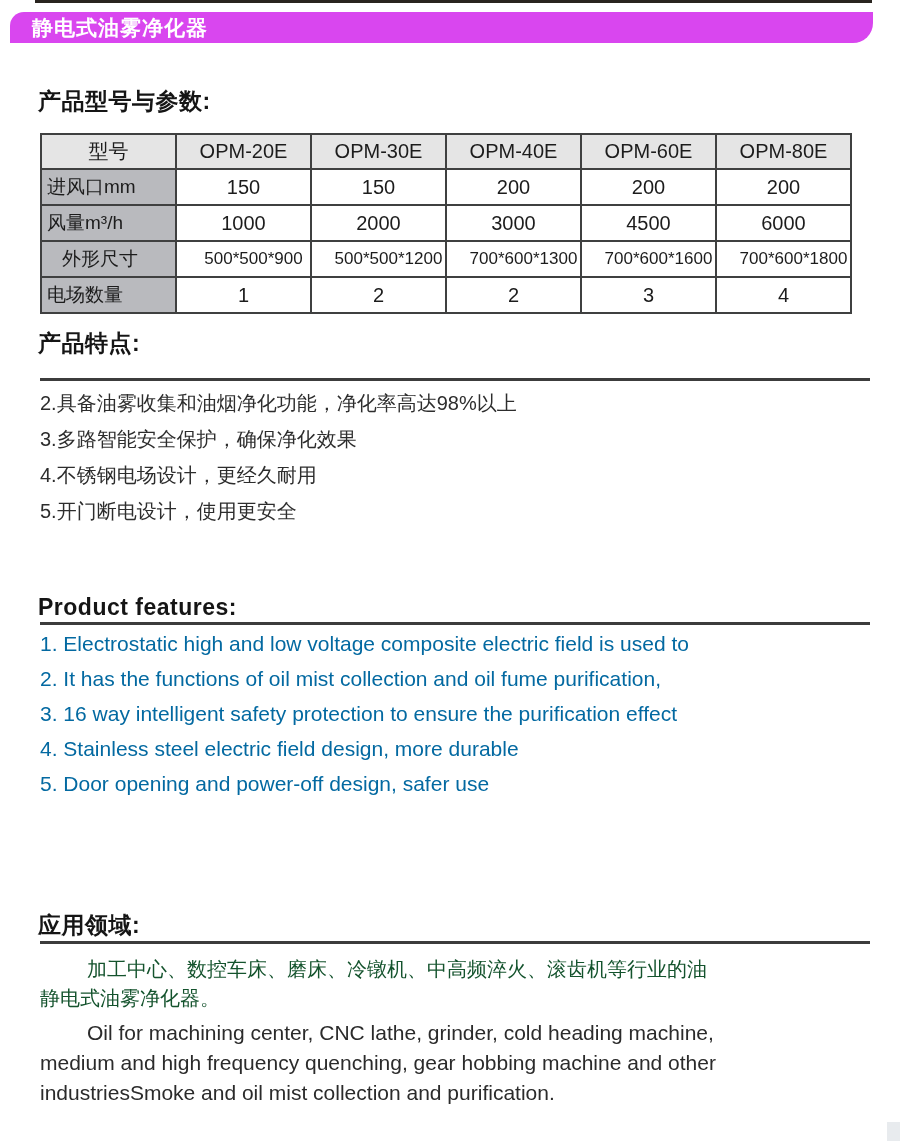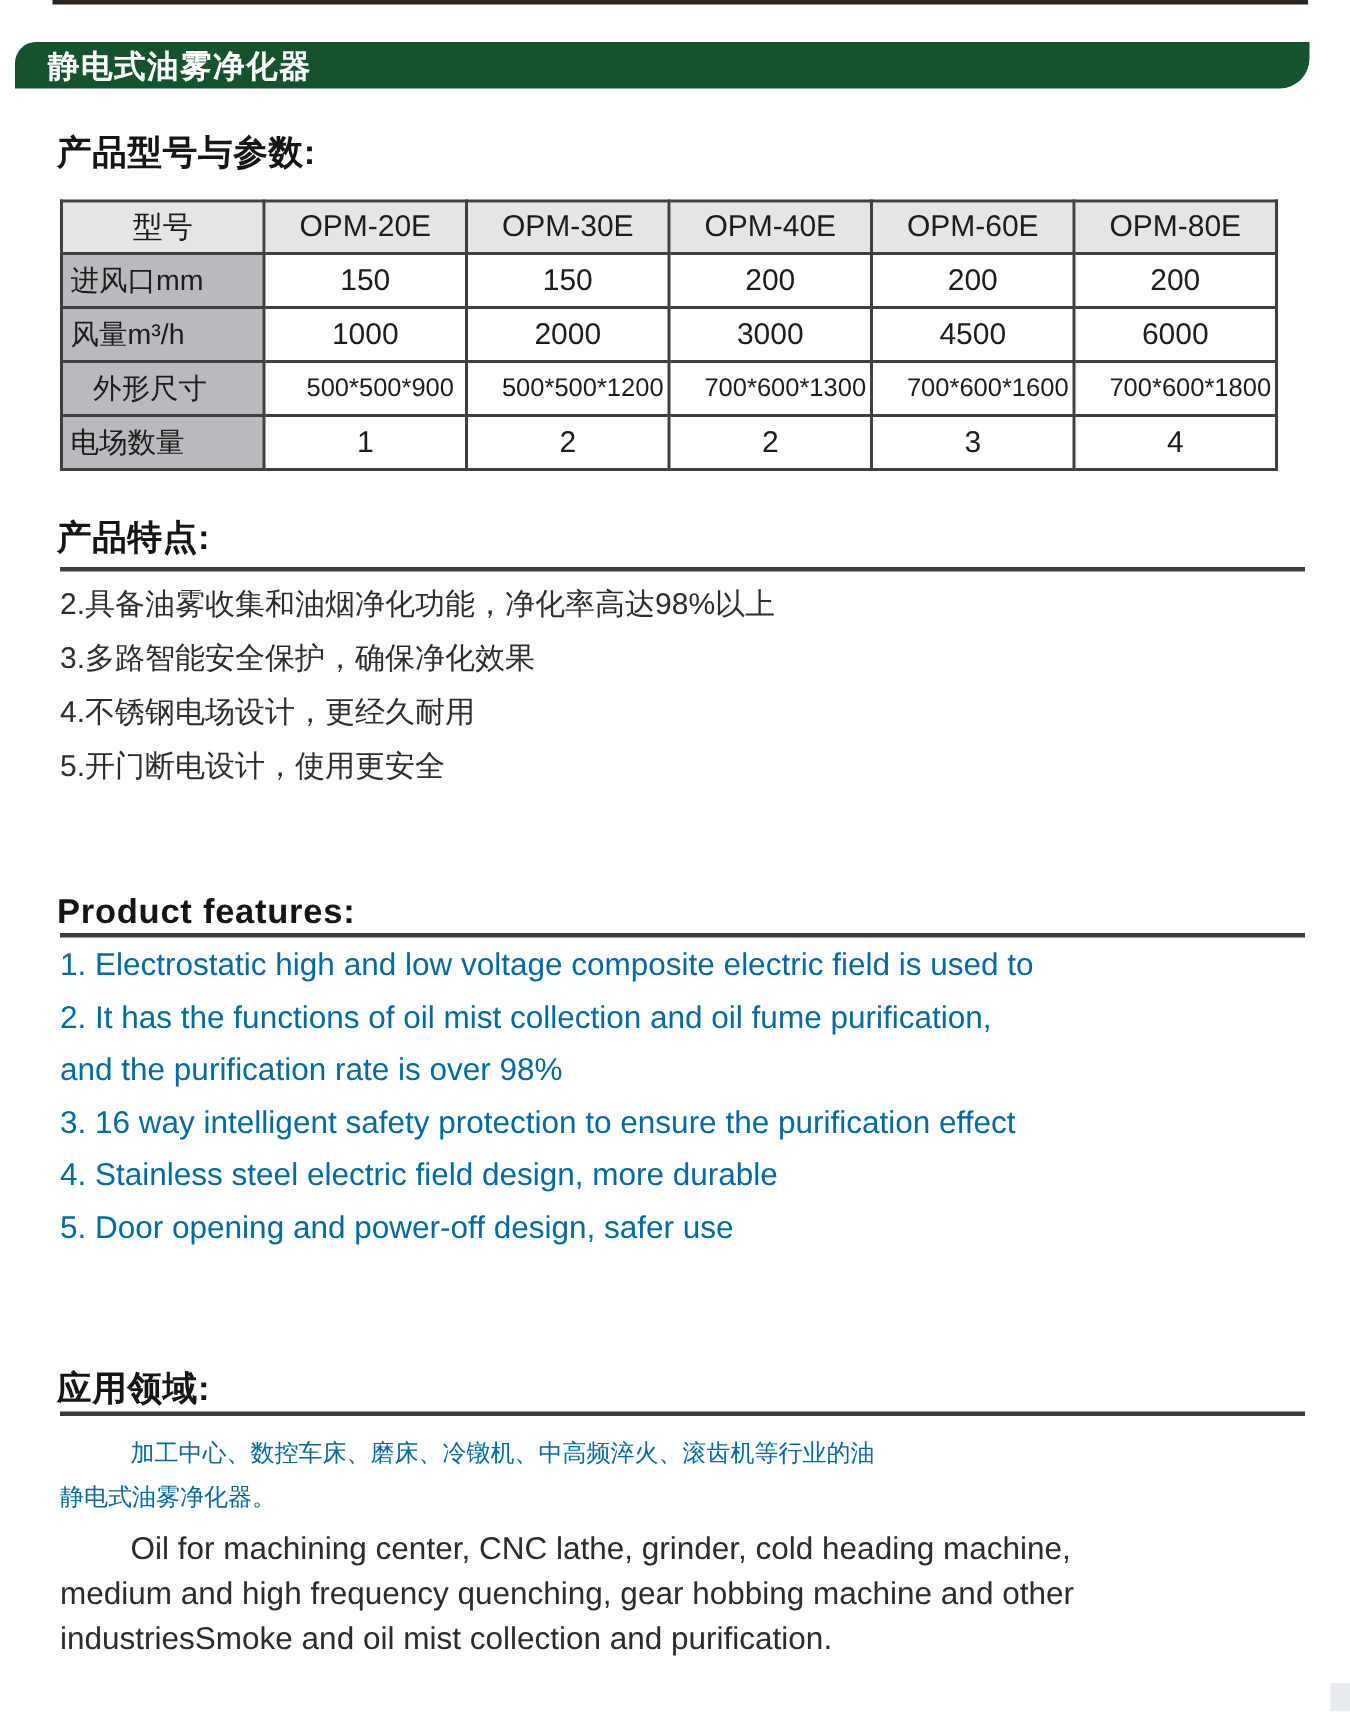--- a/index.html
+++ b/index.html
@@ -5,22 +5,22 @@
   html,body{margin:0;padding:0;}
   body{
     width:900px;height:1141px;position:relative;background:#ffffff;
     font-family:"Liberation Sans","DejaVu Sans",sans-serif;
     color:#262626;overflow:hidden;
   }
   
   .top-line{position:absolute;left:35px;top:0;width:837px;height:3px;background:#29241f;}
   
   .title-bar{
-    position:absolute;left:10px;top:28px;width:863px;height:31px;
-    background:#14532d;border-radius:14px 0 20px 0;
+    position:absolute;left:10px;top:12px;width:863px;height:31px;
+    background:#d946ef;border-radius:14px 0 20px 0;
     display:flex;align-items:center;
   }
   .title-bar .title-text{
     color:#ffffff;font-weight:bold;font-size:21px;padding-left:22px;letter-spacing:1px;
   }
   .heading{
     position:absolute;left:38px;margin:0;font-size:23px;font-weight:bold;color:#151515;
     letter-spacing:0.5px;white-space:nowrap;
   }
   .rule{position:absolute;left:40px;width:830px;height:3px;background:#3c3c3c;}
@@ -43,21 +43,21 @@
   .spec-table tr.dims td{font-size:17px;padding-left:20px;}
   .spec-table tr.dims td.lbl{font-size:19px;}
   
   .cn-items{position:absolute;left:40px;top:391px;}
   .cn-items .item{font-size:20px;line-height:25px;margin-bottom:11px;color:#2d2d2d;white-space:nowrap;}
   .en-lines{position:absolute;left:40px;top:632px;}
   .en-lines .line{font-size:21px;line-height:24px;margin-bottom:11px;color:#0369a1;white-space:nowrap;}
   .en-lines .line.hang{padding-left:25px;}
   
   .app-cn{position:absolute;left:40px;top:955px;}
-  .app-cn .line{font-size:16px;line-height:29px;color:#0369a1;white-space:nowrap;}
+  .app-cn .line{font-size:20px;line-height:29px;color:#14532d;white-space:nowrap;}
   .app-cn .line.indent{padding-left:47px;}
   .app-en{position:absolute;left:40px;top:1018px;}
   .app-en .line{font-size:21px;line-height:30px;color:#2b2b2b;white-space:nowrap;}
   .app-en .line.indent{padding-left:47px;}
   
   .corner-box{position:absolute;right:0;bottom:0;width:13px;height:19px;background:#e8ebee;}
 </style>
 </head>
 <body>
 
@@ -119,37 +119,36 @@
         <td class="lbl">电场数量</td>
         <td>1</td>
         <td>2</td>
         <td>2</td>
         <td>3</td>
         <td>4</td>
       </tr>
     </tbody>
   </table>
 
-  <h2 class="heading" style="top:343px;">产品特点:</h2>
+  <h2 class="heading" style="top:328px;">产品特点:</h2>
   <div class="rule" style="top:378px;"></div>
 
   <div class="cn-items">
     <div class="item">2.具备油雾收集和油烟净化功能，净化率高达98%以上</div>
     <div class="item">3.多路智能安全保护，确保净化效果</div>
     <div class="item">4.不锈钢电场设计，更经久耐用</div>
     <div class="item">5.开门断电设计，使用更安全</div>
   </div>
 
   <h2 class="heading" style="top:594px;">Product features:</h2>
   <div class="rule" style="top:622px;"></div>
 
   <div class="en-lines">
     <div class="line">1. Electrostatic high and low voltage composite electric field is used to</div>
     <div class="line">2. It has the functions of oil mist collection and oil fume purification,</div>
-    <div class="line">and the purification rate is over 98%</div>
     <div class="line">3. 16 way intelligent safety protection to ensure the purification effect</div>
     <div class="line">4. Stainless steel electric field design, more durable</div>
     <div class="line">5. Door opening and power-off design, safer use</div>
   </div>
 
   <h2 class="heading" style="top:910px;">应用领域:</h2>
   <div class="rule" style="top:941px;"></div>
 
   <div class="app-cn">
     <div class="line indent">加工中心、数控车床、磨床、冷镦机、中高频淬火、滚齿机等行业的油</div>

